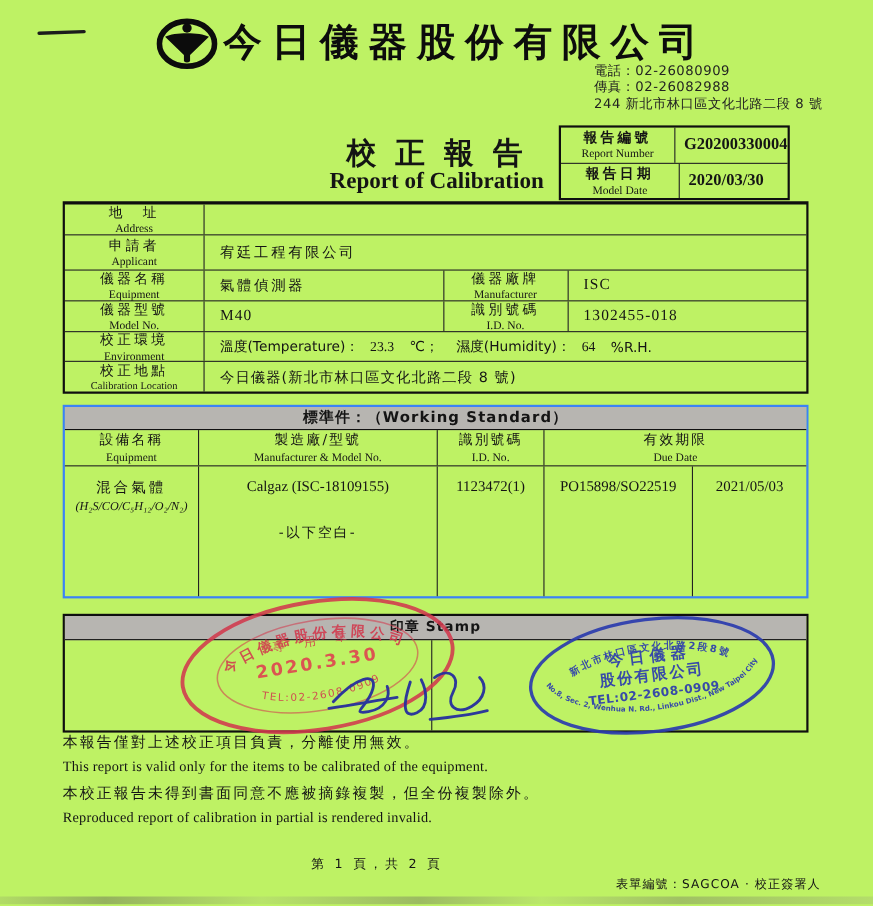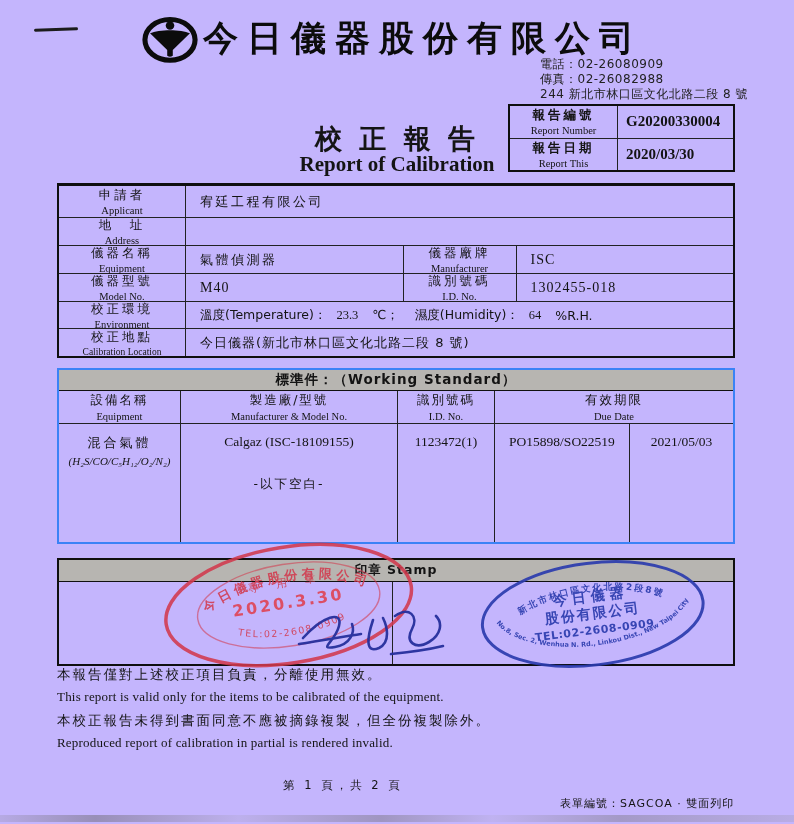--- a/index.html
+++ b/index.html
@@ -1,33 +1,33 @@
 <!DOCTYPE html>
 <html><head>
 <meta charset="utf-8">
 <style>
   * { margin:0; padding:0; box-sizing:border-box; }
   html,body { background:#e8e8e6; }
   .page {
     position:relative; width:794px; height:824px; margin:0 auto;
-    background:#c4b5fd; overflow:hidden;
+    background:#bef264; overflow:hidden;
     font-family:"DejaVu Sans", sans-serif; color:#141414;
   }
   .abs { position:absolute; }
 
   
   .scan-dash { left:34px; top:28px; width:44px; height:3px; background:#1c1c1c; transform:rotate(-2deg); border-radius:2px; }
   .logo { left:142px; top:12px; }
   .company-name { left:203px; top:15px; font-size:35px; font-weight:bold; letter-spacing:9px; white-space:nowrap; color:#0c0c0c; }
   .contact { left:540px; top:57px; font-size:12px; line-height:15px; letter-spacing:.5px; color:#222; white-space:nowrap; }
 
   
   .title-zh { left:288px; top:121px; width:218px; text-align:center; font-size:27px; font-weight:bold; letter-spacing:4px; white-space:nowrap; }
   .title-en { left:268px; top:152px; width:258px; text-align:center; font-size:21px; font-weight:bold; font-family:"Liberation Serif", serif; white-space:nowrap; }
-  .report-box { left:508px; top:104px; width:227px; height:68px; border:2px solid #0f0f0f; display:flex; flex-direction:column; }
+  .report-box { left:508px; top:114px; width:210px; height:68px; border:2px solid #0f0f0f; display:flex; flex-direction:column; }
   .rb-row { flex:1; display:flex; }
   .rb-row.first { border-bottom:1.5px solid #222; }
   .rb-label { width:108px; border-right:1.5px solid #222; display:flex; flex-direction:column; align-items:center; justify-content:center; }
   .rb-label .zh { font-size:12.5px; letter-spacing:3px; font-weight:bold; }
   .rb-label .en { font-size:10.5px; font-family:"Liberation Serif", serif; margin-top:1px; }
   .rb-value { flex:1; display:flex; align-items:center; padding-left:8px; font-family:"Liberation Serif", serif; font-weight:bold; font-size:15px; }
 
   
   .info-table { left:57px; top:183px; width:678px; border:2px solid #0f0f0f; border-top-width:3px; }
   .it-row { display:flex; border-bottom:1.4px solid #222; }
@@ -113,40 +113,40 @@
     <div class="rb-row first">
       <div class="rb-label">
         <span class="zh">報告編號</span>
         <span class="en">Report Number</span>
       </div>
       <div class="rb-value">G20200330004</div>
     </div>
     <div class="rb-row">
       <div class="rb-label">
         <span class="zh">報告日期</span>
-        <span class="en">Report This</span>
+        <span class="en">Model Date</span>
       </div>
       <div class="rb-value">2020/03/30</div>
     </div>
   </div>
 
   <div class="abs info-table">
+    <div class="it-row h28">
+      <div class="lbl">
+        <span class="zh">地　址</span>
+        <span class="en">Address</span>
+      </div>
+      <div class="val"></div>
+    </div>
     <div class="it-row h32">
       <div class="lbl">
         <span class="zh">申請者</span>
         <span class="en">Applicant</span>
       </div>
       <div class="val">宥廷工程有限公司</div>
-    </div>
-    <div class="it-row h28">
-      <div class="lbl">
-        <span class="zh">地　址</span>
-        <span class="en">Address</span>
-      </div>
-      <div class="val"></div>
     </div>
     <div class="it-row h28">
       <div class="lbl">
         <span class="zh">儀器名稱</span>
         <span class="en">Equipment</span>
       </div>
       <div class="val" style="border:none">氣體偵測器</div>
       <div class="lbl midlbl">
         <span class="zh">儀器廠牌</span>
         <span class="en">Manufacturer</span>
@@ -290,17 +290,17 @@
   </div>
 
   <div class="abs disclaimer">
     <div class="dc-zh">本報告僅對上述校正項目負責，分離使用無效。</div>
     <div class="dc-en">This report is valid only for the items to be calibrated of the equipment.</div>
     <div class="dc-zh">本校正報告未得到書面同意不應被摘錄複製，但全份複製除外。</div>
     <div class="dc-en">Reproduced report of calibration in partial is rendered invalid.</div>
   </div>
 
   <div class="abs page-info">第 1 頁，共 2 頁</div>
-  <div class="abs form-number">表單編號：SAGCOA · 雙面列印</div>
+  <div class="abs form-number">表單編號：SAGCOA · 校正簽署人</div>
 
   <div class="abs scan-strip"></div>
 
 </div>
 
 </body></html>

